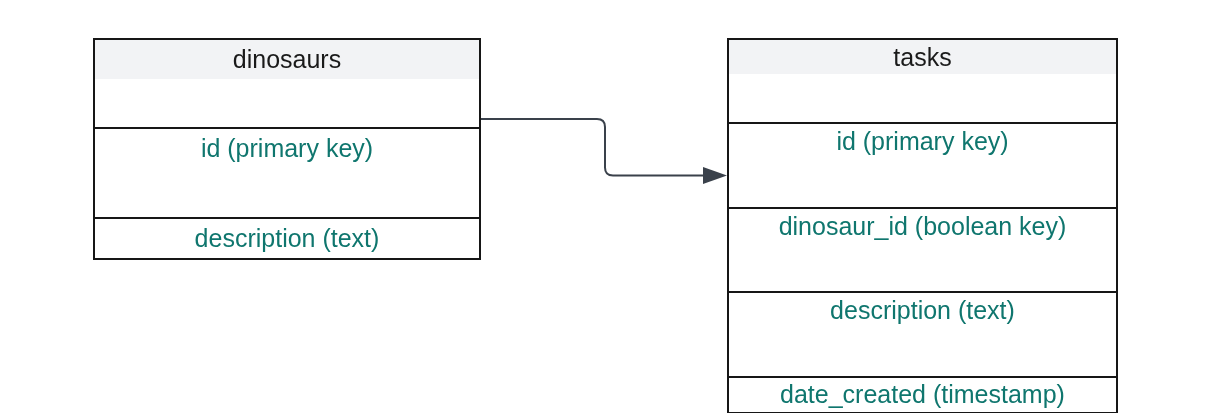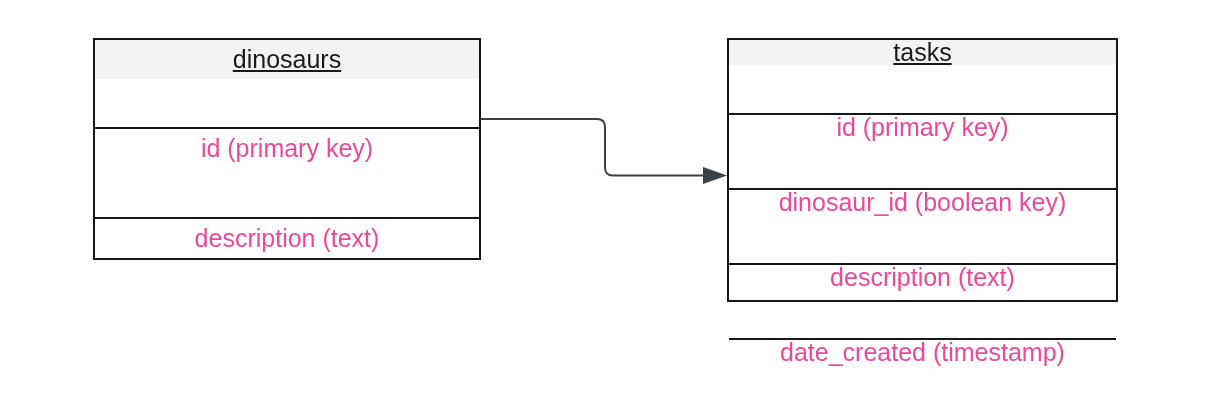--- a/index.html
+++ b/index.html
@@ -33,46 +33,45 @@
   .er-table.left {
     left: 93px;
     top: 38px;
     width: 388px;
     height: 222px;
   }
   .er-table.right {
     left: 727px;
     top: 38px;
     width: 391px;
-    height: 264px;
+    height: 376px;
   }
   .er-header {
     box-sizing: border-box;
     height: 53px;
     background: #f2f3f5;
     display: flex;
     align-items: center;
     justify-content: center;
     font-size: 25px;
     line-height: 1;
     color: #1a1a1a;
     white-space: nowrap;
-    text-decoration: underline;
   }
   .er-row {
     box-sizing: border-box;
     height: 55px;
     border-top: 2px solid #161616;
     background: #ffffff;
     display: flex;
     align-items: center;
     justify-content: center;
     font-size: 25px;
     line-height: 1;
-    color: #ec4899;
+    color: #0f766e;
     white-space: nowrap;
     margin-top: 48px;
   }
 </style>
 </head>
 <body>
 
 <div class="canvas">
 
   <svg class="connector-layer" viewBox="0 0 1226 413" xmlns="http://www.w3.org/2000/svg">

